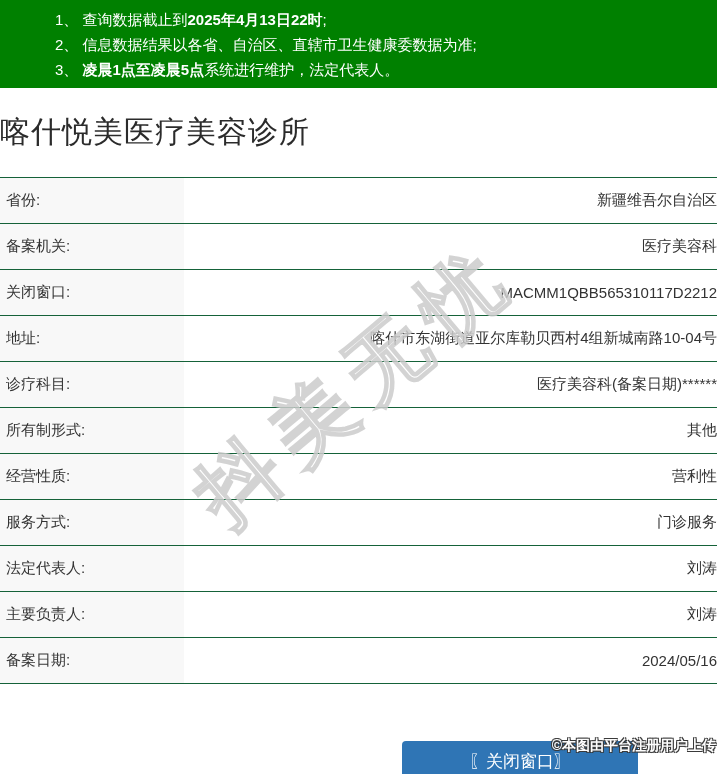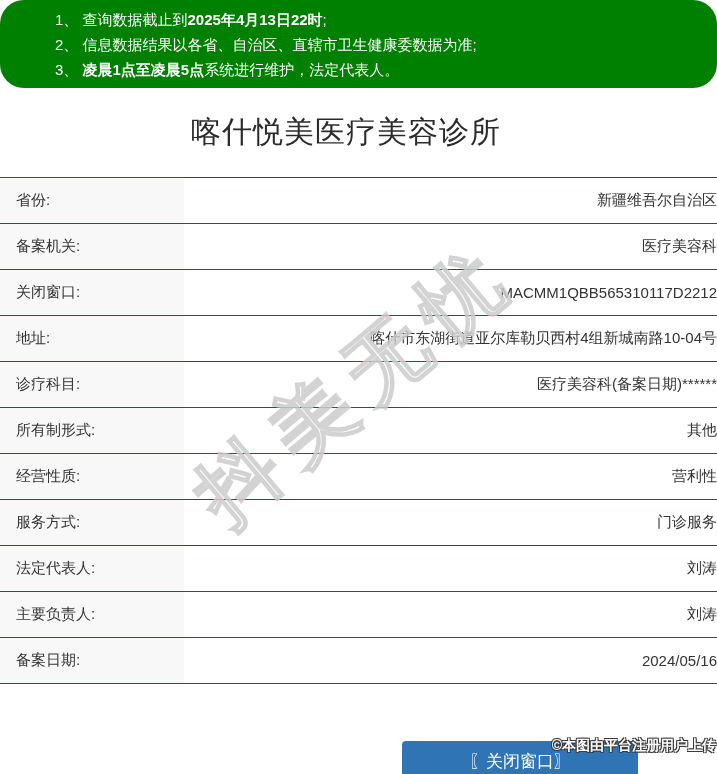--- a/index.html
+++ b/index.html
@@ -6,46 +6,46 @@
   body{
     width:717px;height:774px;overflow:hidden;position:relative;
     background:#ffffff;
     font-family:"Liberation Sans","DejaVu Sans",sans-serif;
     -webkit-font-smoothing:antialiased;
   }
   
   .banner{
     background:#008000;color:#ffffff;
     padding:7px 10px 8px 55px;
-    width:652px;height:73px;border-radius:24px;
+    width:652px;height:73px;
   }
   .banner-line{
     font-size:15px;line-height:25px;white-space:nowrap;
   }
   .banner-line b{font-weight:bold;}
   
   .title-bar{
-    height:89px;display:flex;align-items:center;justify-content:center;
+    height:89px;display:flex;align-items:center;justify-content:flex-start;
     padding-right:25px;
   }
   .page-title{
     font-size:30px;color:#2b2b2b;font-weight:400;letter-spacing:1px;
   }
   
   .info-table{
     width:717px;border-bottom:1px solid #156239;
   }
   .info-row{
     display:flex;height:45px;border-top:1px solid #156239;
     align-items:center;
   }
   .info-label{
     width:184px;height:100%;background:#f8f8f8;
     display:flex;align-items:center;
-    padding-left:16px;box-sizing:border-box;
+    padding-left:6px;box-sizing:border-box;
     font-size:15px;color:#333333;
   }
   .info-value{
     flex:1;padding-left:11px;
     font-size:15px;color:#333333;white-space:nowrap;text-align:right;
   }
   
   .watermark{
     position:absolute;left:96px;top:325px;width:520px;height:120px;
     line-height:120px;text-align:center;

